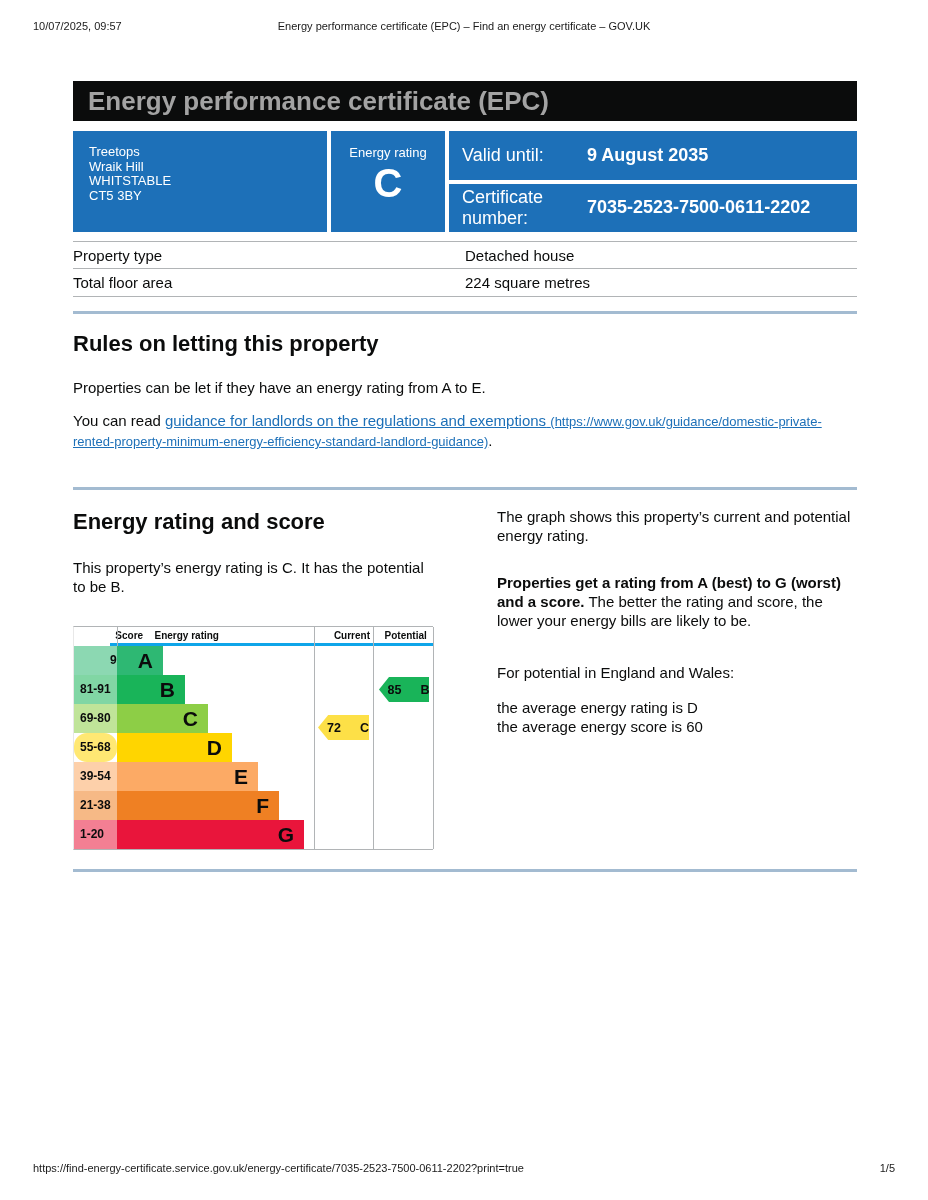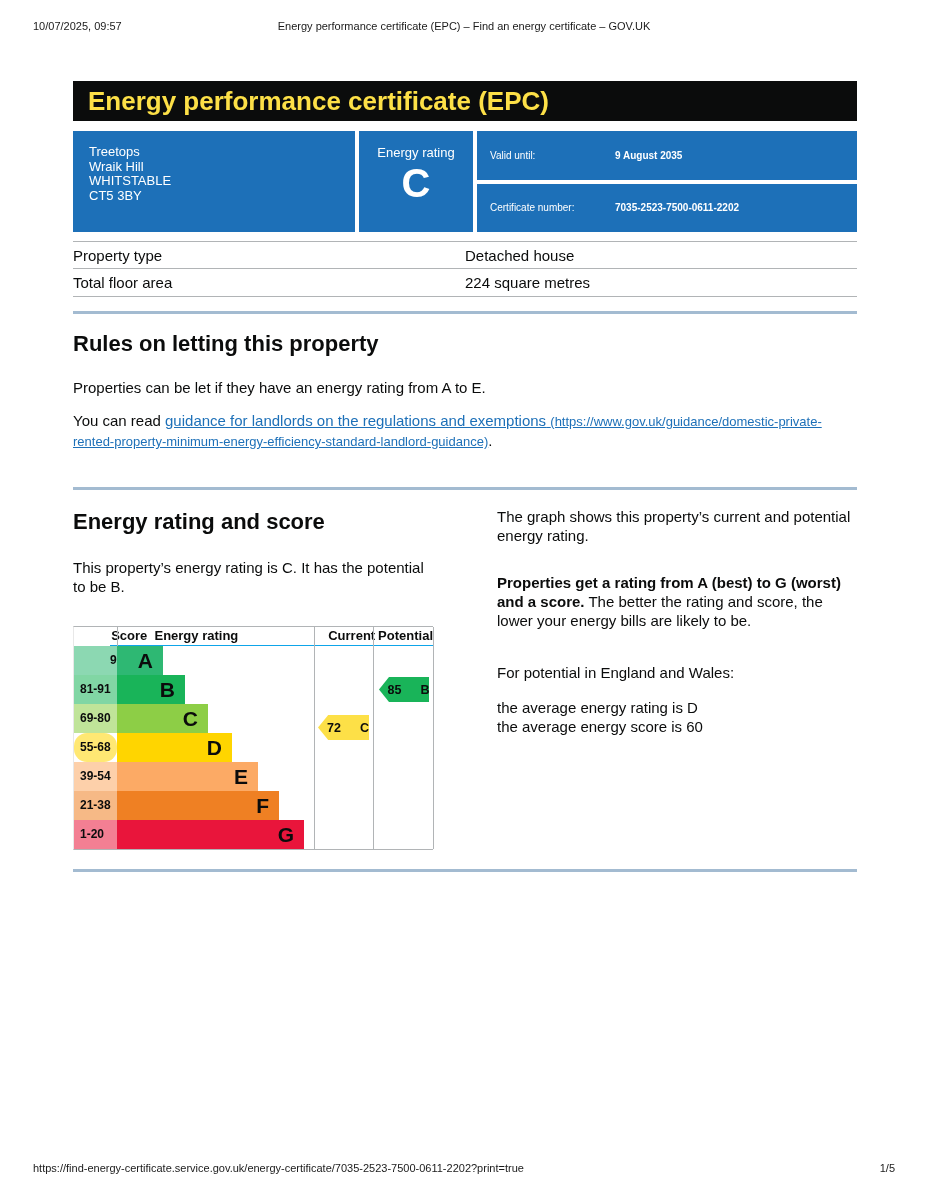--- a/index.html
+++ b/index.html
@@ -9,32 +9,32 @@
 
   
   .print-header { position:absolute; top:20px; left:33px; right:33px;
     display:grid; grid-template-columns:1fr auto 1fr; font-size:11px; color:#1a1a1a; }
   .print-header .ph-title { text-align:center; }
   .print-footer { position:absolute; top:1162px; left:33px; right:33px;
     display:flex; justify-content:space-between; font-size:11px; color:#1a1a1a; }
 
   .content { position:absolute; top:81px; left:73px; width:784px; }
 
-  .banner { height:40px; background:#0b0c0c; color:#fde047; font-size:26px;
+  .banner { height:40px; background:#0b0c0c; color:#a3a3a3; font-size:26px;
     font-weight:bold; line-height:40px; padding-left:15px; }
 
   
   .blue-box { margin-top:10px; height:101px; display:flex; gap:4px; }
-  .bb-address { width:282px; background:#1d70b8; color:#fff; padding:14px 0 0 16px;
+  .bb-address { width:254px; background:#1d70b8; color:#fff; padding:14px 0 0 16px;
     font-size:13px; line-height:14.5px; }
   .bb-rating { width:114px; background:#1d70b8; color:#fff; text-align:center; padding-top:14px; }
   .bb-rating-label { font-size:13px; }
   .bb-rating-letter { font-size:40px; font-weight:bold; line-height:46px; }
   .bb-right { flex:1; display:flex; flex-direction:column; gap:4px; }
-  .bb-row { flex:1; background:#1d70b8; color:#fff; display:flex; align-items:center; font-size:10px; }
+  .bb-row { flex:1; background:#1d70b8; color:#fff; display:flex; align-items:center; font-size:18px; }
   .bb-row-label { width:138px; padding-left:13px; flex:none; }
   .bb-row-value { font-weight:bold; }
 
   
   .prop-table { margin-top:9px; font-size:15px; }
   .prop-row { display:flex; height:28px; align-items:center; border-bottom:1px solid #b1b4b6; }
   .prop-row:first-child { border-top:1px solid #b1b4b6; }
   .prop-label { width:392px; flex:none; }
 
   .rule { border:none; border-top:3px solid #a3bbd1; }
@@ -58,22 +58,22 @@
   .p-rating-1 { margin-top:22px; }
   .p-improve { margin-top:30px; }
   .p-right-1 { margin-top:17px; }
   .p-right-2 { margin-top:28px; }
   .p-right-3 { margin-top:33px; }
   .p-right-4 { margin-top:16px; }
 
   
   .epc-chart { position:relative; width:360px; margin-top:30px;
     border-top:1px solid #b1b4b6; border-bottom:1px solid #b1b4b6; border-left:1px solid #e8e8e8; }
-  .epc-head { display:flex; height:19px; border-bottom:1px solid #0ea5e9;
-    font-size:13px; font-weight:bold; line-height:18px;margin-left:36px; }
+  .epc-head { display:flex; height:19px; border-bottom:3px solid #0ea5e9;
+    font-size:10px; font-weight:bold; line-height:18px;margin-left:36px; }
   .eh-score { width:43px; text-align:center; }
   .eh-rating { width:197px; padding-left:6px; }
   .eh-current { width:59px; text-align:center; }
   .eh-potential { width:61px; text-align:center; }
   .epc-row { display:flex; height:29px; }
   .epc-score { width:43px; flex:none; font-size:12px; font-weight:bold; line-height:29px; padding-left:6px; }
   .epc-bar { font-size:21px; font-weight:bold; line-height:29px; text-align:right; padding-right:10px; }
   .vline { position:absolute; top:0; bottom:0; width:1px; background:#b1b4b6; }
   .vl-1 { left:240px; } .vl-2 { left:299px; } .vl-3 { left:359px; }
   .vl-0 { left:43px; height:19px; bottom:auto; }

